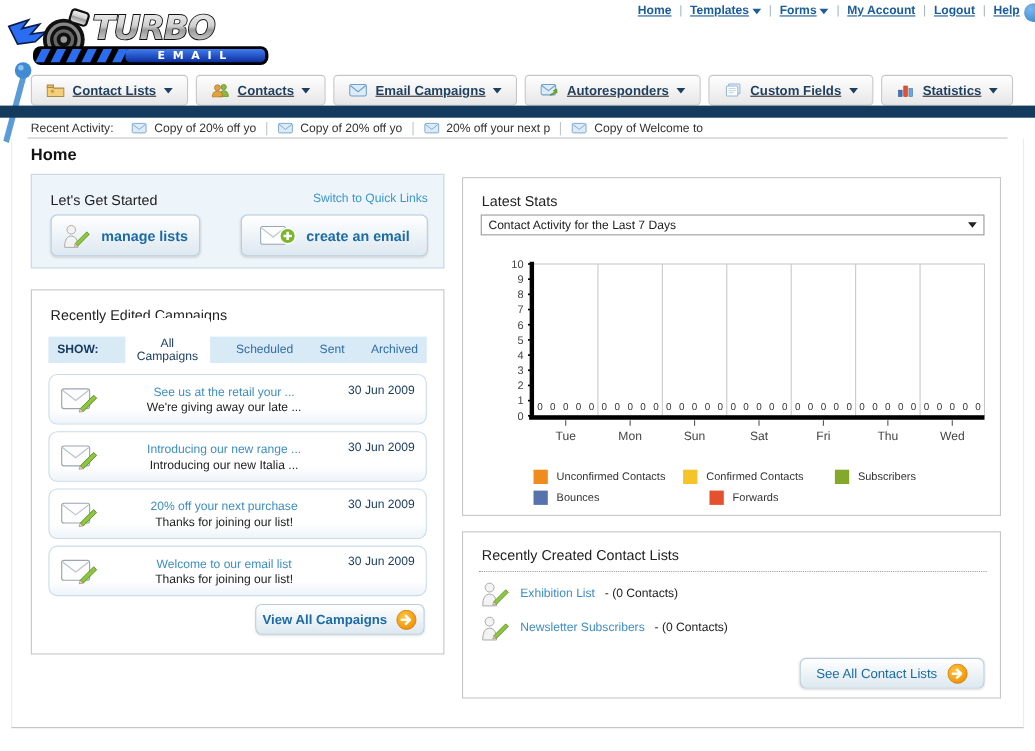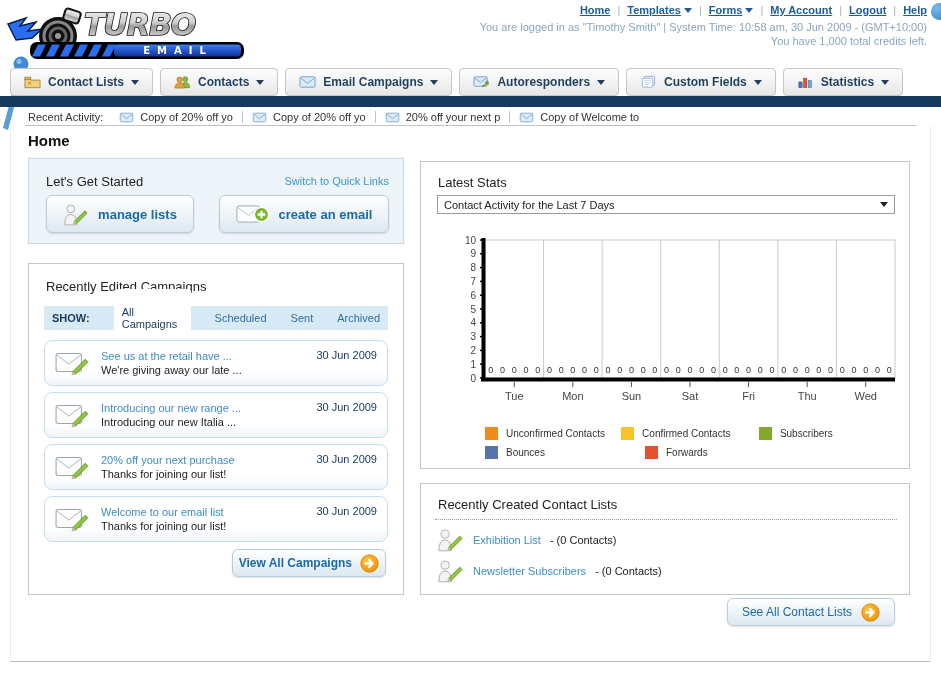--- a/index.html
+++ b/index.html
@@ -19,52 +19,52 @@
   .top-nav .sep { color:#9fb4c6; font-weight:normal; }
   .top-nav .sep::after { content:"|"; }
   .dd-arrow { width:0; height:0; border-left:4px solid transparent; border-right:4px solid transparent;
               border-top:5px solid #1b5c9b; display:inline-block; }
   .login-info { position:absolute; right:14px; top:20px; text-align:right; font-size:11px; color:#8aa6bf; line-height:14px; }
   .corner-dot { position:absolute; right:-7px; top:3px; width:17px; height:17px; border-radius:50%;
                 background:radial-gradient(circle at 35% 30%, #7db9ec, #2f7fc6); }
   .balloon { position:absolute; left:0; top:52px; width:40px; height:80px; pointer-events:none; }
 
   
-  .tabbar { position:absolute; left:10px; top:68px; display:flex; gap:7px; }
+  .tabbar { position:absolute; left:28px; top:68px; display:flex; gap:7px;text-decoration:underline; }
   .tab { display:flex; align-items:center; gap:7px; height:28px; padding:0 13px;
          background:linear-gradient(#fefefe,#e7e7e7); border:1px solid #c6c6c6; border-radius:4px;
          font-size:12px; font-weight:bold; color:#1f3f5f; cursor:pointer; }
   .tab .dd-arrow { border-top-color:#1f3f5f; }
   .navy-bar { position:absolute; left:0; top:96px; width:941px; height:11px; background:#143a5e; }
 
   
   .activity { position:absolute; left:28px; top:107px; width:888px; height:19px;
               display:flex; align-items:center; font-size:11px; color:#333; }
   .activity-label { margin-right:16px; color:#333; }
-  .activity-item { display:flex; align-items:flex-end; gap:6px; padding-right:9px; margin-right:9px;
+  .activity-item { display:flex; align-items:center; gap:6px; padding-right:9px; margin-right:9px;
                    border-right:1px solid #b9c6d0; color:#333; cursor:pointer; }
   .activity-item:last-child { border-right:none; }
   .activity-rule { position:absolute; left:25px; top:125px; width:891px; height:1px; background:#c3c3c3; }
 
   .content-frame { position:absolute; left:10px; top:126px; width:921px; height:536px;
                    border-left:1px solid #ececec; border-right:1px solid #ececec; border-bottom:1px solid #bfbfbf; }
 
   .page-title { position:absolute; left:28px; top:132px; font-size:15px; font-weight:bold; color:#111; }
 
   
-  .panel { position:absolute; background:#fff; border:1px solid #c6c6c6; }
+  .panel { position:absolute; background:#fff; border:1px solid #c6c6c6;text-align:center; }
   .panel-title { font-size:13px; color:#222; }
 
   .get-started { left:28px; top:158px; width:376px; height:86px; background:#edf4fa; border:1px solid #c9d8e2; }
   .gs-title { position:absolute; left:17px; top:15px; }
   .gs-switch { position:absolute; right:14px; top:16px; font-size:11px; color:#3d96c8; }
   .gs-btn { position:absolute; top:36px; height:38px; display:flex; align-items:center; justify-content:center; gap:9px;
             background:linear-gradient(#ffffff,#dde8f0); border:1px solid #b9cdda; border-radius:6px;
             font-size:13px; font-weight:bold; color:#1b6aa6; cursor:pointer; box-shadow:0 1px 2px rgba(0,0,0,.12); }
-  .gs-btn.b1 { left:17px; width:148px; }
+  .gs-btn.b1 { left:17px; width:136px; }
   .gs-btn.b2 { left:190px; width:170px; }
 
   
   .campaigns { left:28px; top:263px; width:376px; height:332px; }
   .camp-title { position:absolute; left:17px; top:15px; }
   .filterbar { position:absolute; left:15px; top:42px; width:344px; height:24px; background:#d9eaf7;
                display:flex; align-items:center; font-size:11px; padding:0 8px; gap:24px; }
   .filterbar .show { font-weight:bold; color:#16395e; }
   .filter { color:#2e6da4; cursor:pointer; }
   .filter.active { background:#fff; color:#16395e; border-radius:3px; padding:17px 8px; }
@@ -86,21 +86,21 @@
   .stats-select .sel-arrow { margin-left:auto; width:0; height:0; border-left:4px solid transparent;
                   border-right:4px solid transparent; border-top:5px solid #222; }
   #stats-chart { position:absolute; left:8px; top:64px; }
   .legend { position:absolute; left:64px; top:265px; width:410px; font-size:10px; color:#333; }
   .legend-row { display:flex; margin-bottom:6px; }
   .legend-item { display:flex; align-items:center; gap:8px; width:160px; }
   .legend-item:nth-child(2) { width:162px; }
   .swatch { width:13px; height:13px; display:inline-block; }
 
   
-  .clists { left:420px; top:483px; width:490px; height:112px; }
+  .clists { left:420px; top:483px; width:490px; height:152px; }
   .cl-title { position:absolute; left:17px; top:13px; }
   .cl-rule { position:absolute; left:14px; top:35px; width:462px; border-top:1px dotted #9a9a9a; }
   .cl-item { position:absolute; left:16px; display:flex; align-items:center; gap:9px; font-size:11px; cursor:pointer; }
   .cl-link { color:#3e8ec4; }
   .cl-detail { color:#222; }
   .see-all { position:absolute; right:14px; top:114px; height:28px; padding:0 14px; display:flex; align-items:center; gap:9px;
              background:linear-gradient(#ffffff,#dde8f0); border:1px solid #b9cdda; border-radius:6px;
              font-size:12px; font-weight:normal; color:#1b6aa6; cursor:pointer; box-shadow:0 1px 2px rgba(0,0,0,.12); }
 
   .icon16 { width:17px; height:14px; }
@@ -229,24 +229,20 @@
       </a>
     <span class="sep"></span>
     <a>
         <span>Logout</span>
       </a>
     <span class="sep"></span>
     <a>
         <span>Help</span>
       </a>
   </div>
-  <div class="login-info">
-    <div>You are logged in as "Timothy Smith" | System Time: 10:58 am, 30 Jun 2009 - (GMT+10:00)</div>
-    <div>You have 1,000 total credits left.</div>
-  </div>
   <div class="corner-dot"></div>
 </div>
 
 <svg class="balloon" viewBox="0 0 40 80">
   <polygon points="20,12 25,14 8,78 3,76" fill="#5a9bd8"></polygon>
   <circle cx="21" cy="12" r="7.5" fill="#3f8bd4"></circle>
   <circle cx="19" cy="9.5" r="2.5" fill="#8fc2ee"></circle>
 </svg>
 
 <div class="tabbar">
@@ -352,21 +348,21 @@
     <span class="filter">Scheduled</span>
     <span class="filter">Sent</span>
     <span class="filter">Archived</span>
   </div>
 
   <div class="camp-row" style="top:76px">
     <svg width="36" height="28">
         <use href="#i-env-pencil"></use>
       </svg>
     <div class="camp-text">
-      <a class="camp-link">See us at the retail have ...</a>
+      <a class="camp-link">See us at the retail your ...</a>
       <div class="camp-sub">We're giving away our late ...</div>
     </div>
     <div class="camp-date">30 Jun 2009</div>
   </div>
   <div class="camp-row" style="top:128px">
     <svg width="36" height="28">
         <use href="#i-env-pencil"></use>
       </svg>
     <div class="camp-text">
       <a class="camp-link">Introducing our new range ...</a>

